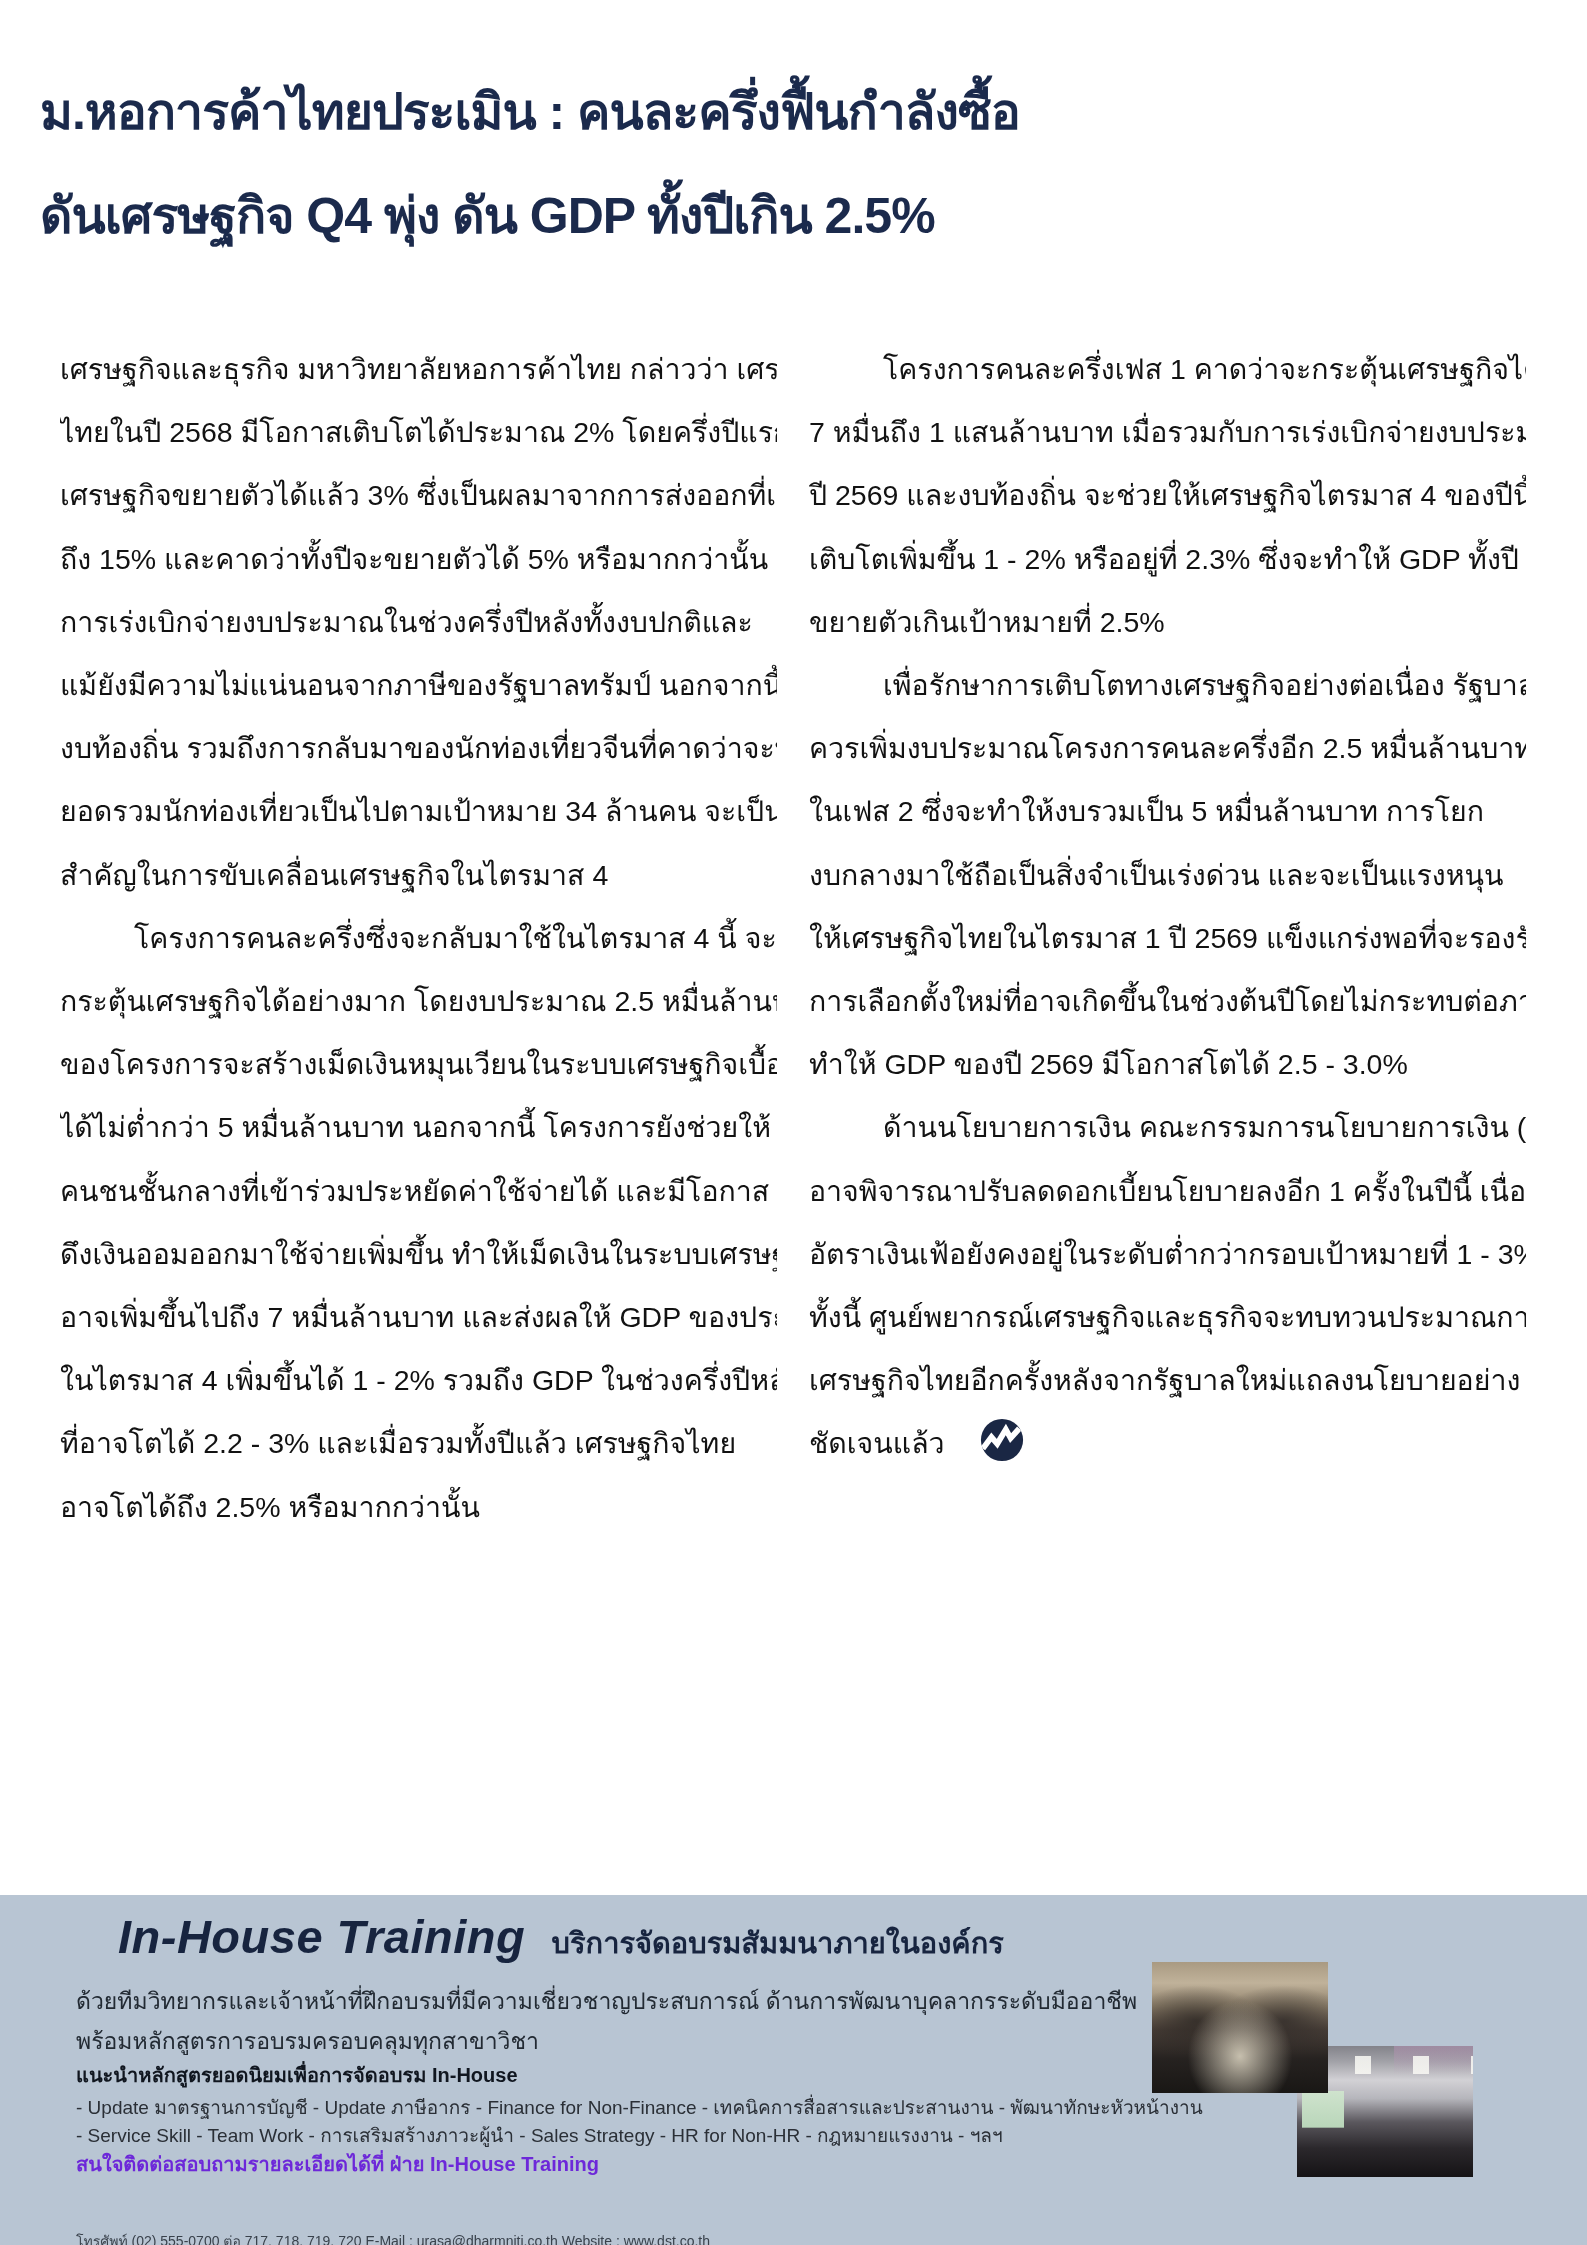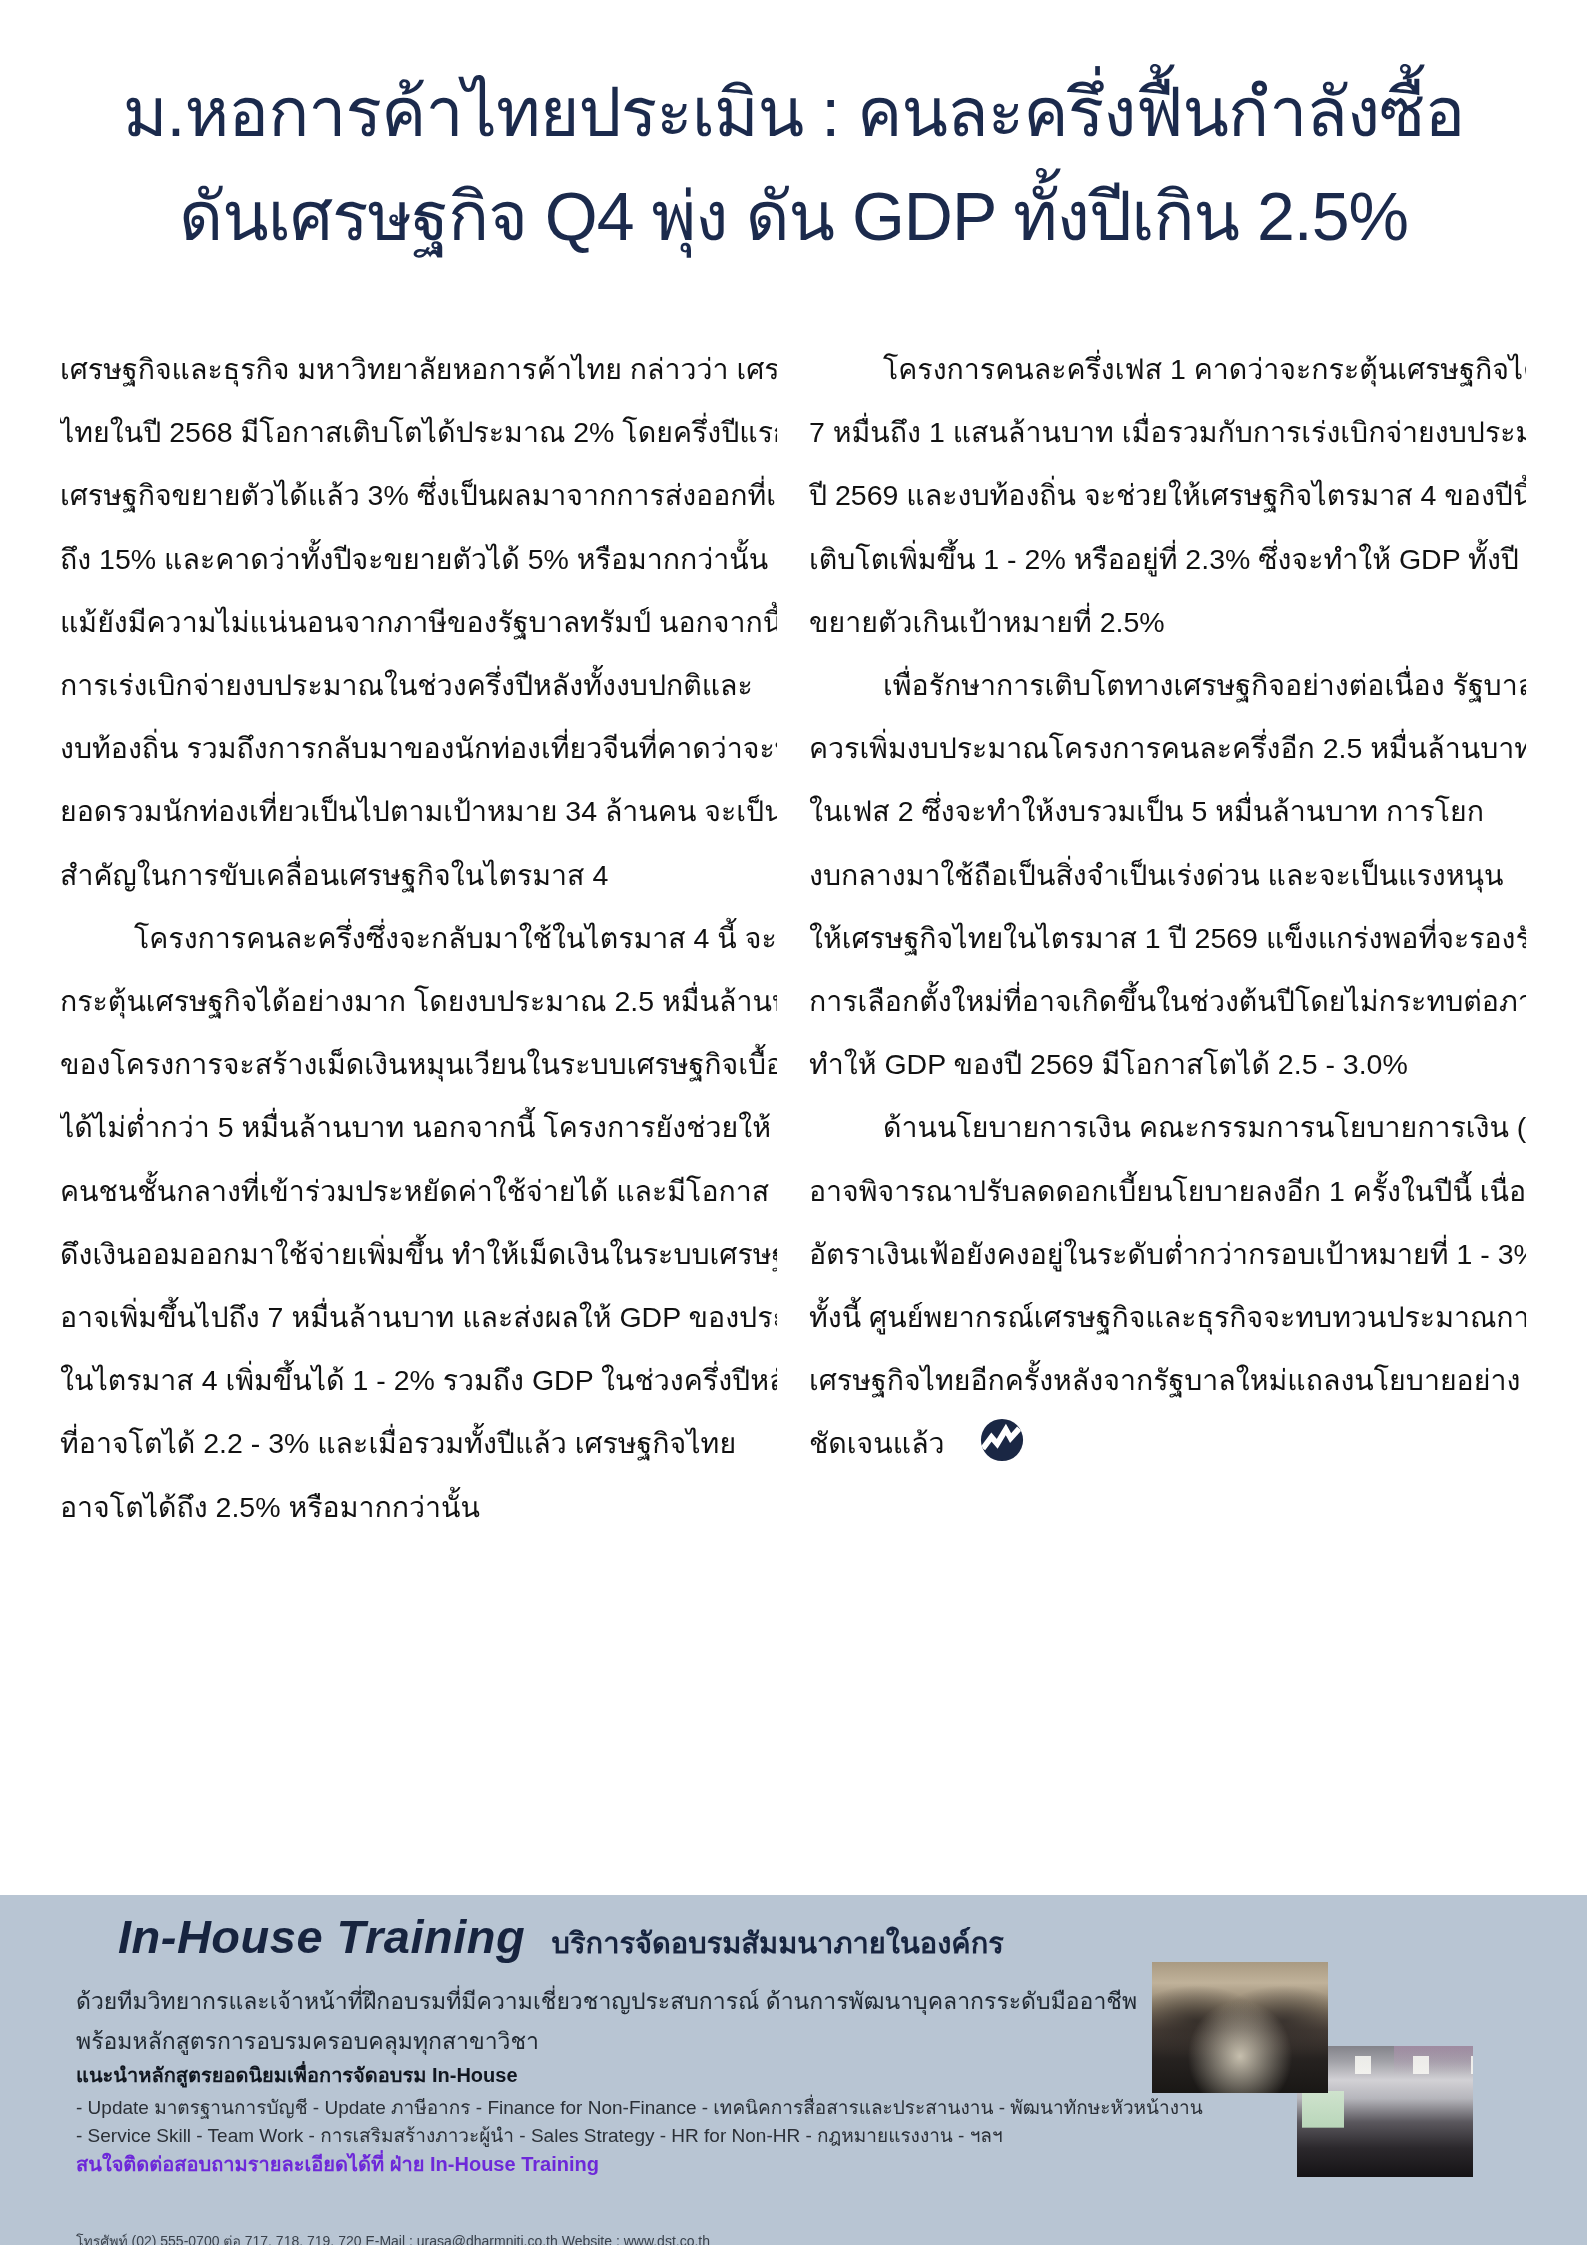--- a/index.html
+++ b/index.html
@@ -8,22 +8,21 @@
     width:1587px;height:2245px;
     background:#ffffff;
     margin:0 auto;
     overflow:hidden;
     font-family:"Liberation Sans","DejaVu Sans",sans-serif;
     color:var(--body_text,#121212);
   }
   
   .headline{
     position:absolute;top:60px;left:40px;right:40px;
-    text-align:center;
-    font-size:68px;line-height:104px;font-weight:400;
+    font-size:50px;line-height:104px;font-weight:700;
     color:var(--headline_navy,#1b2a4c);
     letter-spacing:-1px;
     white-space:nowrap;
   }
   
   .columns{
     position:absolute;top:338px;left:60px;width:1467px;
     display:flex;gap:32px;
   }
   .col{width:717px;overflow:hidden;}
@@ -86,22 +85,22 @@
     <div>ดันเศรษฐกิจ Q4 พุ่ง ดัน GDP ทั้งปีเกิน 2.5%</div>
   </header>
 
   <main class="columns">
     <div class="col">
         <div class="para">
           <div class="line"><span>เศรษฐกิจและธุรกิจ มหาวิทยาลัยหอการค้าไทย กล่าวว่า เศรษฐกิจ</span></div>
           <div class="line"><span>ไทยในปี 2568 มีโอกาสเติบโตได้ประมาณ 2% โดยครึ่งปีแรก</span></div>
           <div class="line"><span>เศรษฐกิจขยายตัวได้แล้ว 3% ซึ่งเป็นผลมาจากการส่งออกที่เติบโต</span></div>
           <div class="line"><span>ถึง 15% และคาดว่าทั้งปีจะขยายตัวได้ 5% หรือมากกว่านั้น</span></div>
+          <div class="line"><span>การเร่งเบิกจ่ายงบประมาณในช่วงครึ่งปีหลังทั้งงบปกติและ</span></div>
           <div class="line"><span>แม้ยังมีความไม่แน่นอนจากภาษีของรัฐบาลทรัมป์ นอกจากนี้</span></div>
-          <div class="line"><span>การเร่งเบิกจ่ายงบประมาณในช่วงครึ่งปีหลังทั้งงบปกติและ</span></div>
           <div class="line"><span>งบท้องถิ่น รวมถึงการกลับมาของนักท่องเที่ยวจีนที่คาดว่าจะทำให้</span></div>
           <div class="line"><span>ยอดรวมนักท่องเที่ยวเป็นไปตามเป้าหมาย 34 ล้านคน จะเป็นปัจจัย</span></div>
           <div class="line last"><span>สำคัญในการขับเคลื่อนเศรษฐกิจในไตรมาส 4</span></div>
         </div>
         <div class="para">
           <div class="line first"><span>โครงการคนละครึ่งซึ่งจะกลับมาใช้ในไตรมาส 4 นี้ จะช่วย</span></div>
           <div class="line"><span>กระตุ้นเศรษฐกิจได้อย่างมาก โดยงบประมาณ 2.5 หมื่นล้านบาท</span></div>
           <div class="line"><span>ของโครงการจะสร้างเม็ดเงินหมุนเวียนในระบบเศรษฐกิจเบื้องต้น</span></div>
           <div class="line"><span>ได้ไม่ต่ำกว่า 5 หมื่นล้านบาท นอกจากนี้ โครงการยังช่วยให้</span></div>
           <div class="line"><span>คนชนชั้นกลางที่เข้าร่วมประหยัดค่าใช้จ่ายได้ และมีโอกาส</span></div>

